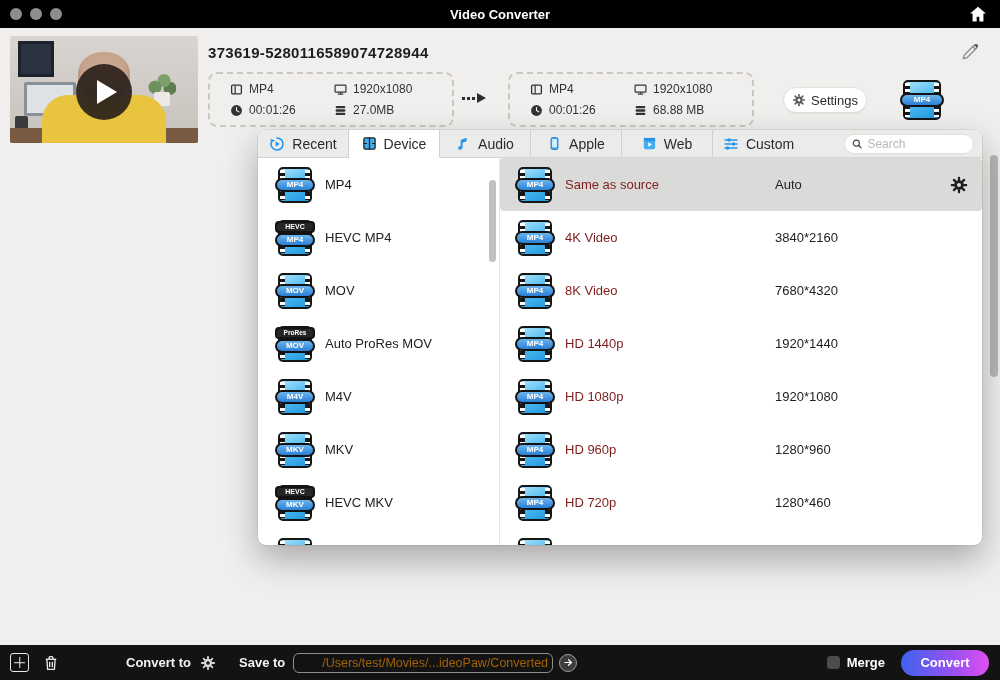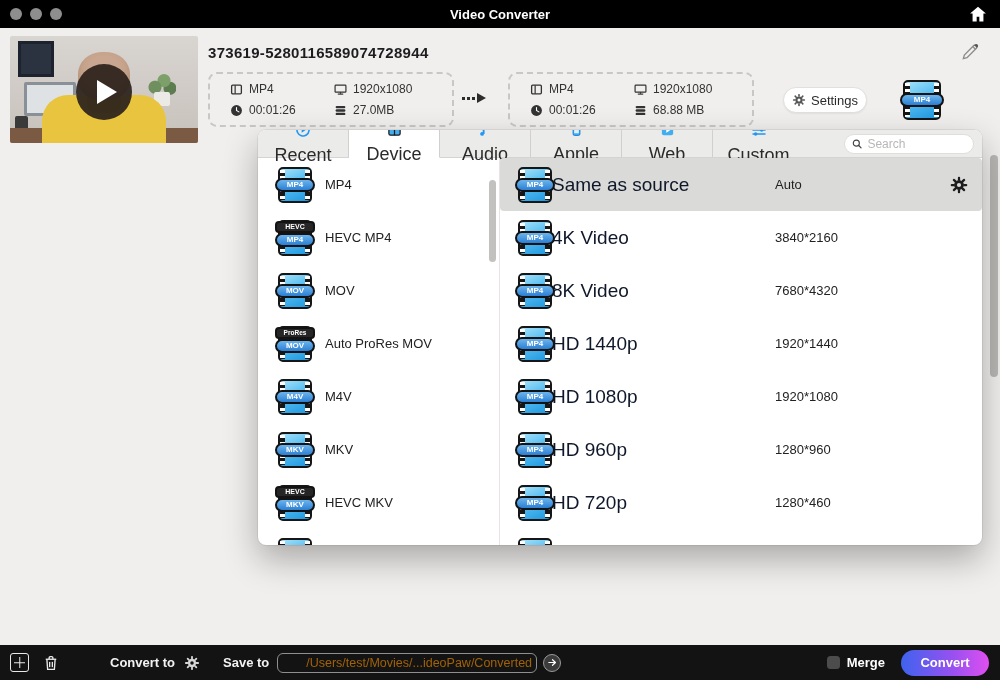--- a/index.html
+++ b/index.html
@@ -50,53 +50,53 @@
   .fsicon .holes-l,.fsicon .holes-r { position:absolute; top:3px; bottom:3px; width:5px; background:repeating-linear-gradient(180deg,#ffffff 0 3px,#161616 3px 6.5px); }
   .fsicon .holes-l { left:2px; } .fsicon .holes-r { right:2px; }
   .fsicon .badge { position:absolute; left:-3px; right:-3px; height:14px; top:50%; transform:translateY(-50%); background:linear-gradient(180deg,#6cb4ec,#2b7fd4); border:2px solid #131313; border-radius:7px; color:#fff; font-weight:bold; font-size:8px; line-height:10px; text-align:center; overflow:hidden; }
   .fsicon .badge.secondary { top:1px; transform:none; height:12px; background:#262626; border-radius:4px; font-size:7px; line-height:8px; }
   .fsicon .badge.lower { top:58%; }
   .fsicon.big { width:38px; height:40px; }
 
   
   .popup { position:absolute; left:258px; top:130px; width:724px; height:415px; background:#fff; border-radius:8px; box-shadow:0 14px 34px rgba(0,0,0,.30), 0 0 0 1px rgba(0,0,0,.06); overflow:hidden; z-index:20; }
   .tabbar { display:flex; height:28px; background:#ebebe9; border-bottom:1px solid #d6d4d2; align-items:stretch; }
-  .tab { width:91px; display:flex; align-items:center; justify-content:center; gap:7px; font-size:18px; color:#2b2b2b; border-right:1px solid #d2d0ce; cursor:default;flex-direction:column; }
+  .tab { width:91px; display:flex; align-items:center; justify-content:center; gap:7px; font-size:14px; color:#2b2b2b; border-right:1px solid #d2d0ce; cursor:default; }
   .tab.active { background:#fff; border-bottom:1px solid #fff; margin-bottom:-1px; }
   .tab svg,.tab .note { flex:0 0 auto; }
   .searchbox { margin-left:auto; margin-right:8px; align-self:center; width:130px; height:20px; background:#fff; border:1px solid #e0deda; border-radius:10px; display:flex; align-items:center; padding:0 7px; gap:5px; }
   .searchbox input { border:none; outline:none; width:100%; font-size:12px; color:#a16207; background:transparent; font-family:inherit; }
   .searchbox input::placeholder { color:#b9b7b4; }
 
   .popup-body { display:flex; height:387px; }
   .pane-left { width:242px; border-right:1px solid #e7e5e3; position:relative; overflow:hidden; }
   .pane-right { flex:1; position:relative; overflow:hidden; }
 
   .format-row { height:53px; display:flex; align-items:center; gap:13px; padding-left:20px; cursor:default; }
   .fmt-label { font-size:13px; color:#222; }
   .left-scroll { position:absolute; right:3px; top:22px; width:7px; height:82px; border-radius:4px; background:#c3c1bf; }
 
   .preset-row { height:53px; display:flex; align-items:center; padding-left:18px; padding-right:14px; cursor:default; }
   .preset-row.selected { background:#dadad8; border-radius:4px; }
-  .preset-name { font-size:19px; color:#0f172a; }
+  .preset-name { font-size:13px; color:#7f1d1d; margin-left:13px; }
   .preset-res { font-size:13px; color:#222; position:absolute; left:275px; }
   .preset-row { position:relative; }
   .preset-gear { margin-left:auto; width:18px; height:18px; }
 
   .window-scroll { position:absolute; right:2px; top:155px; width:8px; height:222px; border-radius:4px; background:#b9b7b4; z-index:10; }
 
   
   .bottombar { position:absolute; left:0; bottom:0; width:1000px; height:35px; background:#131313; display:flex; align-items:center; color:#fff; z-index:50; }
   .add-btn { margin-left:10px; width:19px; height:19px; border:1.5px solid #e8e8e8; border-radius:3px; position:relative; }
   .add-btn::before,.add-btn::after { content:""; position:absolute; background:#e8e8e8; }
   .add-btn::before { left:50%; top:3px; bottom:3px; width:1.5px; transform:translateX(-50%); }
   .add-btn::after { top:50%; left:3px; right:3px; height:1.5px; transform:translateY(-50%); }
   .trash-btn { margin-left:13px; width:18px; height:18px; }
   .bb-label { font-size:13px; font-weight:bold; color:#f2f2f2; }
-  .convert-to-label { margin-left:50px; }
+  .convert-to-label { margin-left:66px; }
   .dropdown { margin-left:8px; width:172px; height:20px; border:1px solid #8f8f8f; border-radius:10px; display:flex; align-items:center; padding:0 8px; font-size:12.5px; font-weight:bold; color:#fff; }
   .dropdown .dd-val { flex:1; white-space:nowrap; overflow:hidden; }
   .stepper { display:flex; flex-direction:column; gap:2px; align-items:center; }
   .stepper i { display:block; width:0; height:0; border-left:4px solid transparent; border-right:4px solid transparent; }
   .stepper .up { border-bottom:4px solid #fff; }
   .stepper .dn { border-top:4px solid #fff; }
   .bb-gear { margin-left:9px; width:16px; height:16px; }
   .save-to-label { margin-left:23px; }
   .path-field { margin-left:8px; width:260px; height:20px; border:1px solid #8f8f8f; border-radius:6px; display:flex; align-items:center; gap:6px; padding:0 22px; font-size:12.5px; font-weight:normal; color:#a16207; white-space:nowrap; overflow:hidden; }
   .go-btn { margin-left:6px; width:18px; height:18px; border-radius:50%; background:#3c3c3c; border:1px solid #9a9a9a; display:flex; align-items:center; justify-content:center; }

